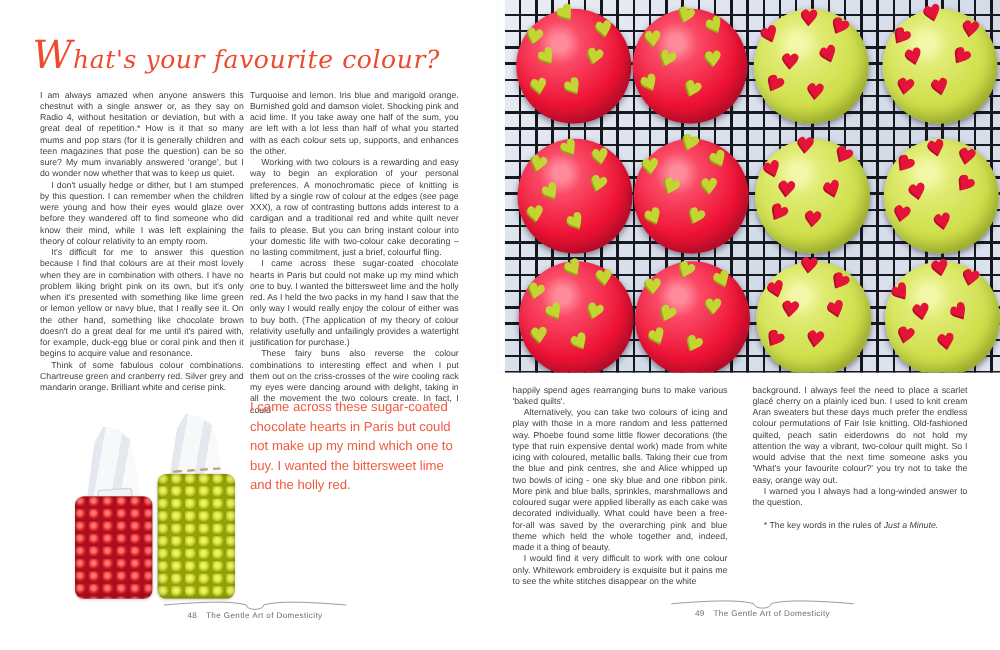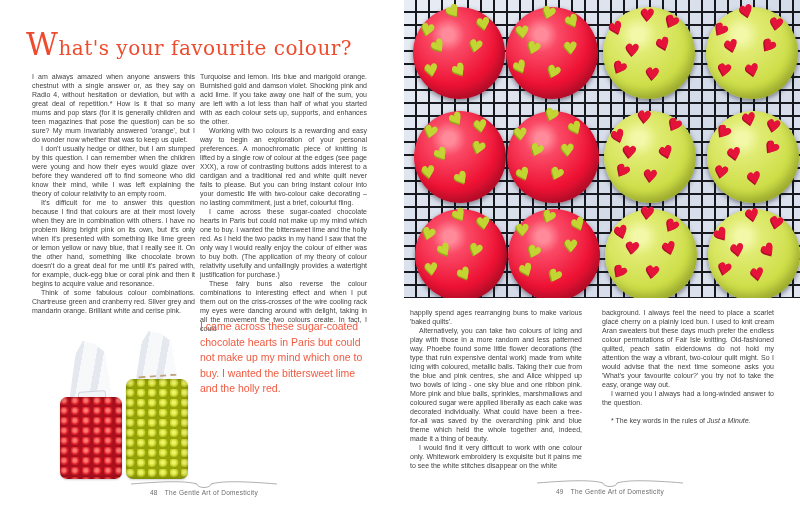--- a/index.html
+++ b/index.html
@@ -1,21 +1,21 @@
 <!DOCTYPE html>
 <html><head>
 <meta charset="utf-8">
 <style>
   html,body{margin:0;padding:0;}
   body{width:800px;height:520px;position:relative;background:#ffffff;overflow:hidden;
        font-family:"Liberation Sans",sans-serif;color:#404040;}
 
   
   .page-title{position:absolute;left:26px;top:26px;margin:0;width:330px;
-      font-family:"DejaVu Serif",serif;font-weight:400;
+      font-family:"DejaVu Serif",serif;font-style:italic;font-weight:400;
       font-size:20px;letter-spacing:.5px;}
   .page-title::first-letter{font-size:31px;}
 
   .col{position:absolute;top:72px;width:163px;font-size:7px;line-height:9px;
        text-align:justify;color:#424242;}
   .col p{margin:0;}
   .col p.ind{text-indent:9px;}
   .c1{left:32px;}
   .c2{left:200px;width:167px;}
 

